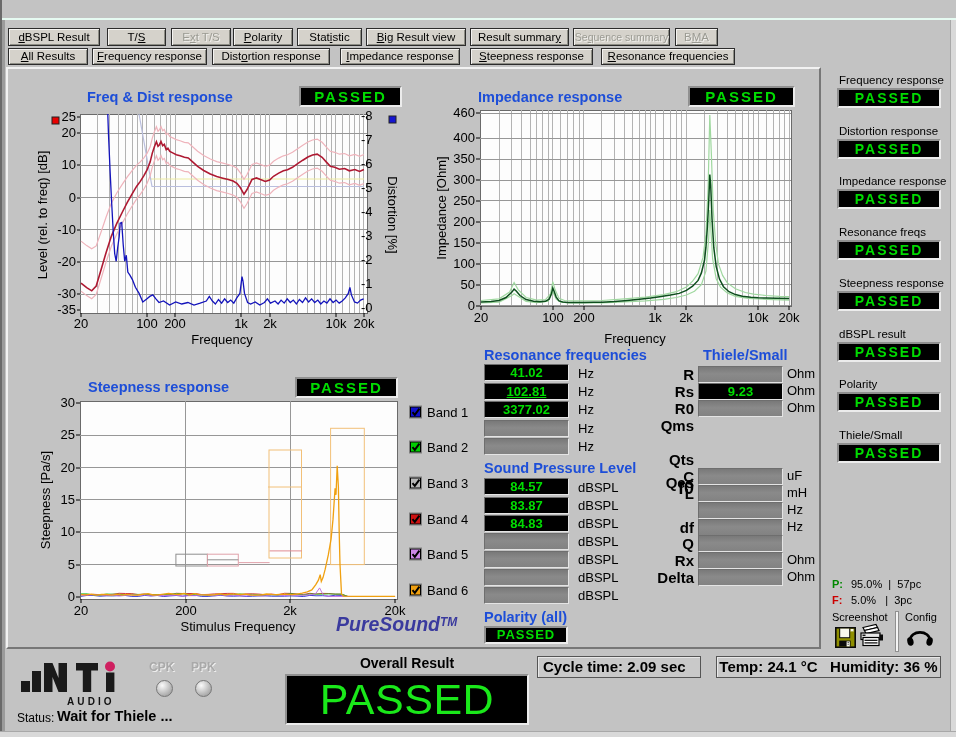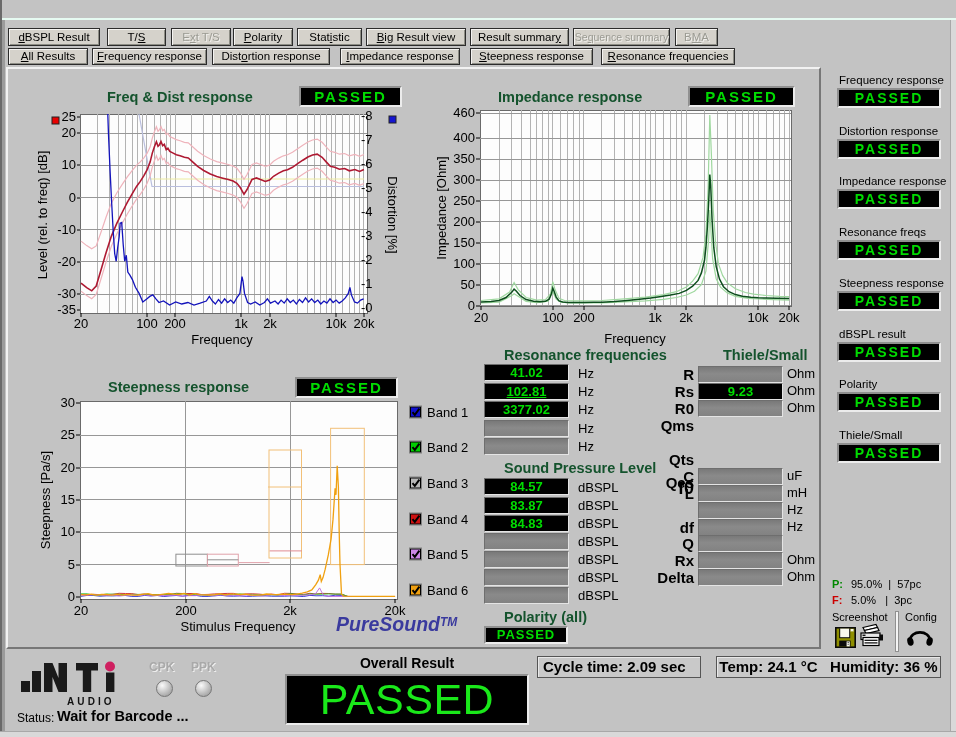--- a/index.html
+++ b/index.html
@@ -19,21 +19,21 @@
 .btn.dis { color:#9b9b93; text-shadow:1px 1px 0 #f0efec; }
 
 #mainpanel { left:6px; top:67px; width:815px; height:582px; background:#c3c3c3;
   border-top:2px solid #f2f2f2; border-left:2px solid #f2f2f2;
   border-bottom:2px solid #777; border-right:2px solid #777; }
 
 .lcd { position:absolute; background:#000;
   border-top:2px solid #909090; border-left:2px solid #909090;
   border-bottom:2px solid #ececec; border-right:2px solid #ececec;
   color:#00dc00; font-weight:bold; text-align:center; letter-spacing:2px; }
-.ctitle { position:absolute; font-weight:bold; font-size:14.5px; color:#14532d;margin-left:20px; }
+.ctitle { position:absolute; font-weight:bold; font-size:14.5px; color:#1d4ed8; }
 
 .val, .gval { position:absolute; width:85px; height:17px; text-align:center;
   border-top:1px solid #6e6e6e; border-left:1px solid #6e6e6e;
   border-bottom:1px solid #e4e4e4; border-right:1px solid #e4e4e4; }
 .val { background:#000; color:#00dd00; font-weight:bold; font-size:13px; line-height:15px; }
 .gval { background:linear-gradient(#797979,#8a8a8a 45%, #828282); }
 .lab { position:absolute; font-size:13px; color:#000; }
 .bold { font-weight:bold; }
 .sbl { position:absolute; left:839px; font-size:11.5px; color:#000; }
 .sbx { position:absolute; left:837px; width:104px; height:20px; font-size:14px; line-height:16px; }
@@ -354,21 +354,21 @@
 <polygon points="60,5 82,5 82,12.5 75.2,12.5 75.2,34 66.8,34 66.8,12.5 60,12.5" fill="#1a1a1a"></polygon>
 <rect x="90" y="14.5" width="8.4" height="19.5" fill="#1a1a1a"></rect>
 <circle cx="94" cy="8.5" r="5" fill="#cf2060"></circle>
 <text x="51" y="47" font-size="10" font-weight="bold" letter-spacing="3.1" fill="#111">AUDIO</text>
 </svg>
 <div class="abs" style="left:149px;top:660px;font-size:12px;font-weight:bold;color:#a9a9a9;text-shadow:1px 1px 0 #eee;">CPK</div>
 <div class="abs" style="left:191px;top:660px;font-size:12px;font-weight:bold;color:#a9a9a9;text-shadow:1px 1px 0 #eee;">PPK</div>
 <div class="abs" style="left:156px;top:680px;width:17px;height:17px;border-radius:50%;background:radial-gradient(circle at 35% 30%,#fafafa,#b9b9b9 60%,#8f8f8f);border:1px solid #777;"></div>
 <div class="abs" style="left:195px;top:680px;width:17px;height:17px;border-radius:50%;background:radial-gradient(circle at 35% 30%,#fafafa,#b9b9b9 60%,#8f8f8f);border:1px solid #777;"></div>
 <div class="abs" style="left:17px;top:711px;font-size:12px;color:#000;">Status:</div>
-<div class="abs" style="left:57px;top:708px;font-size:14.5px;font-weight:bold;color:#000;">Wait for Barcode ...</div>
+<div class="abs" style="left:57px;top:708px;font-size:14.5px;font-weight:bold;color:#000;">Wait for Thiele ...</div>
 <div class="abs" style="left:307px;top:655px;width:200px;text-align:center;font-size:14px;font-weight:bold;color:#000;">Overall Result</div>
 <div class="lcd" style="left:285px;top:674px;width:244px;height:51px;font-size:43px;line-height:46px;letter-spacing:0.5px;font-weight:normal;color:#1ae81a;">PASSED</div>
 <div class="abs" style="left:537px;top:656px;width:164px;height:22px;background:#c9c9c9;border:1px solid #555;box-shadow:inset 1px 1px 0 #e8e8e8;font-size:15px;font-weight:bold;line-height:20px;padding-left:5px;">Cycle time: 2.09 sec</div>
 <div class="abs" style="left:716px;top:656px;width:225px;height:22px;background:#c9c9c9;border:1px solid #555;box-shadow:inset 1px 1px 0 #e8e8e8;font-size:15px;font-weight:bold;line-height:20px;text-align:center;">Temp: 24.1 °C&nbsp;&nbsp; Humidity: 36 %</div>
 <div class="abs" style="left:0;top:0;width:2px;height:737px;background:#6a6a6a;"></div>
 <div class="abs" style="left:2px;top:20px;width:3px;height:717px;background:#9b9b9b;"></div>
 <div class="abs" style="left:950px;top:20px;width:1px;height:717px;background:#a8a8a8;"></div>
 <div class="abs" style="left:951px;top:20px;width:5px;height:717px;background:#d9d9d9;"></div>
 <div class="abs" style="left:0;top:731px;width:956px;height:1px;background:#a8a8a8;"></div>
 <div class="abs" style="left:0;top:732px;width:956px;height:5px;background:#d9d9d9;"></div>

